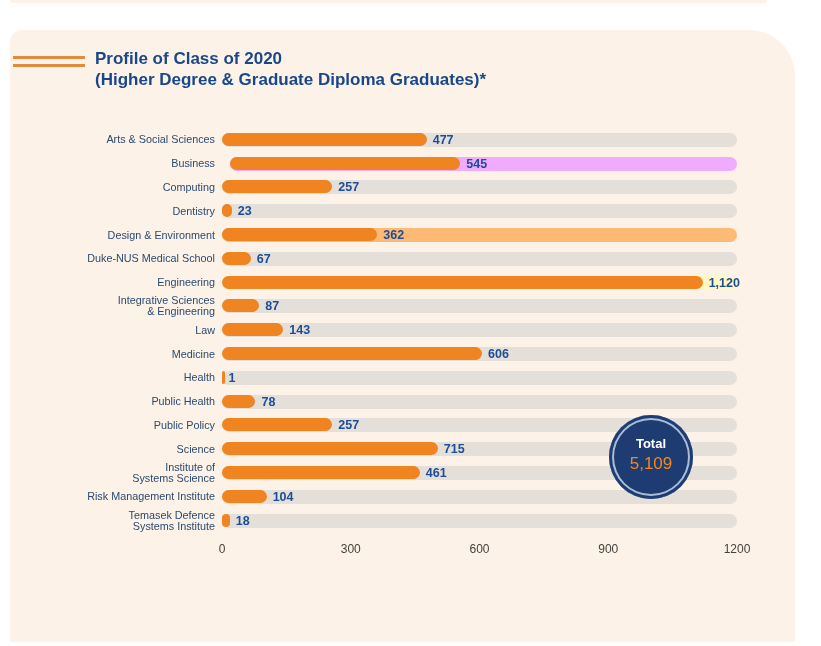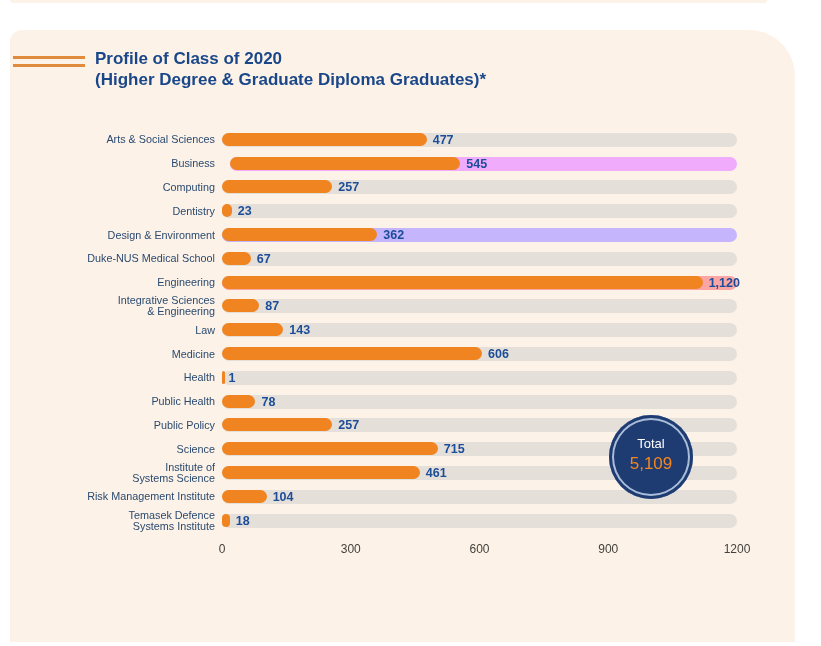--- a/index.html
+++ b/index.html
@@ -48,21 +48,21 @@
   .tick{
     position:absolute;transform:translateX(-50%);top:0;
     font-size:12px;color:#44423E;
   }
   .total-circle{
     position:absolute;left:609px;top:415px;width:84px;height:84px;
     border-radius:50%;background:#1E3B72;
     box-shadow:inset 0 0 0 3px #1E3B72, inset 0 0 0 5px #A9BDD9;
     display:flex;flex-direction:column;align-items:center;justify-content:center;
   }
-  .total-label{color:#ffffff;font-size:13px;font-weight:normal;line-height:14px;}
+  .total-label{color:#ffffff;font-size:13px;font-weight:bold;line-height:14px;}
   .total-value{color:#F5871F;font-size:17px;font-weight:normal;line-height:26px;}
 </style>
 </head>
 <body>
 
 <div class="top-strip"></div>
 
 <div class="card"></div>
 
 <div class="rule-wrap">
@@ -99,35 +99,35 @@
     </div>
     <div class="row">
       <div class="rlabel">Dentistry</div>
       <div class="track" style="background: rgb(229, 223, 217);">
         <div class="bar" style="width: 1.91667%; background: rgb(240, 132, 33);"></div>
         <span class="val" style="left: calc(1.91667% + 6px);">23</span>
       </div>
     </div>
     <div class="row">
       <div class="rlabel">Design &amp; Environment</div>
-      <div class="track" style="background: #c4b5fd;">
+      <div class="track" style="background: #fdba74;">
         <div class="bar" style="width: 30.1667%; background: rgb(240, 132, 33);"></div>
         <span class="val" style="left: calc(30.1667% + 6px);">362</span>
       </div>
     </div>
     <div class="row">
       <div class="rlabel">Duke-NUS Medical School</div>
       <div class="track" style="background: rgb(229, 223, 217);">
         <div class="bar" style="width: 5.58333%; background: rgb(240, 132, 33);"></div>
         <span class="val" style="left: calc(5.58333% + 6px);">67</span>
       </div>
     </div>
     <div class="row">
       <div class="rlabel">Engineering</div>
-      <div class="track" style="background: #fca5a5;">
+      <div class="track" style="background: #fef9c3;">
         <div class="bar" style="width: 93.3333%; background: rgb(240, 132, 33);"></div>
         <span class="val" style="left: calc(93.3333% + 6px);">1,120</span>
       </div>
     </div>
     <div class="row">
       <div class="rlabel">Integrative Sciences
 &amp; Engineering</div>
       <div class="track" style="background: rgb(229, 223, 217);">
         <div class="bar" style="width: 7.25%; background: rgb(240, 132, 33);"></div>
         <span class="val" style="left: calc(7.25% + 6px);">87</span>

